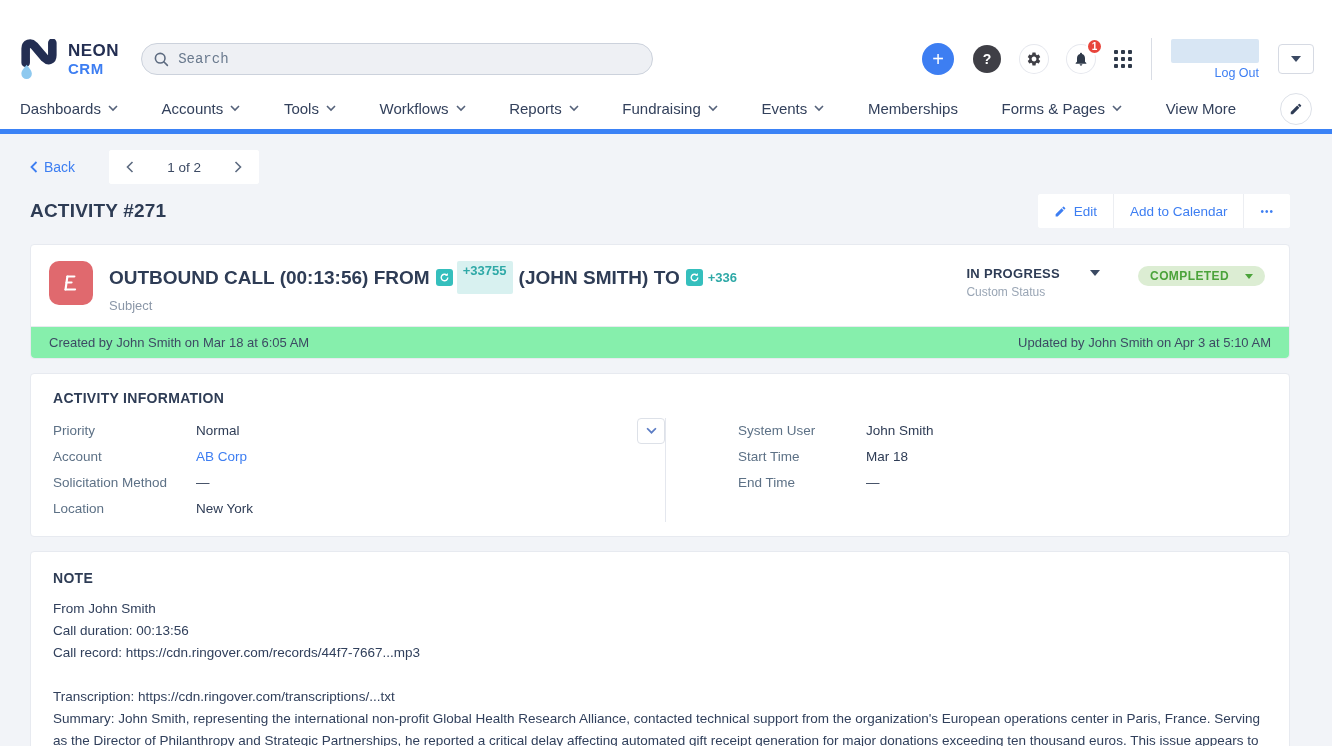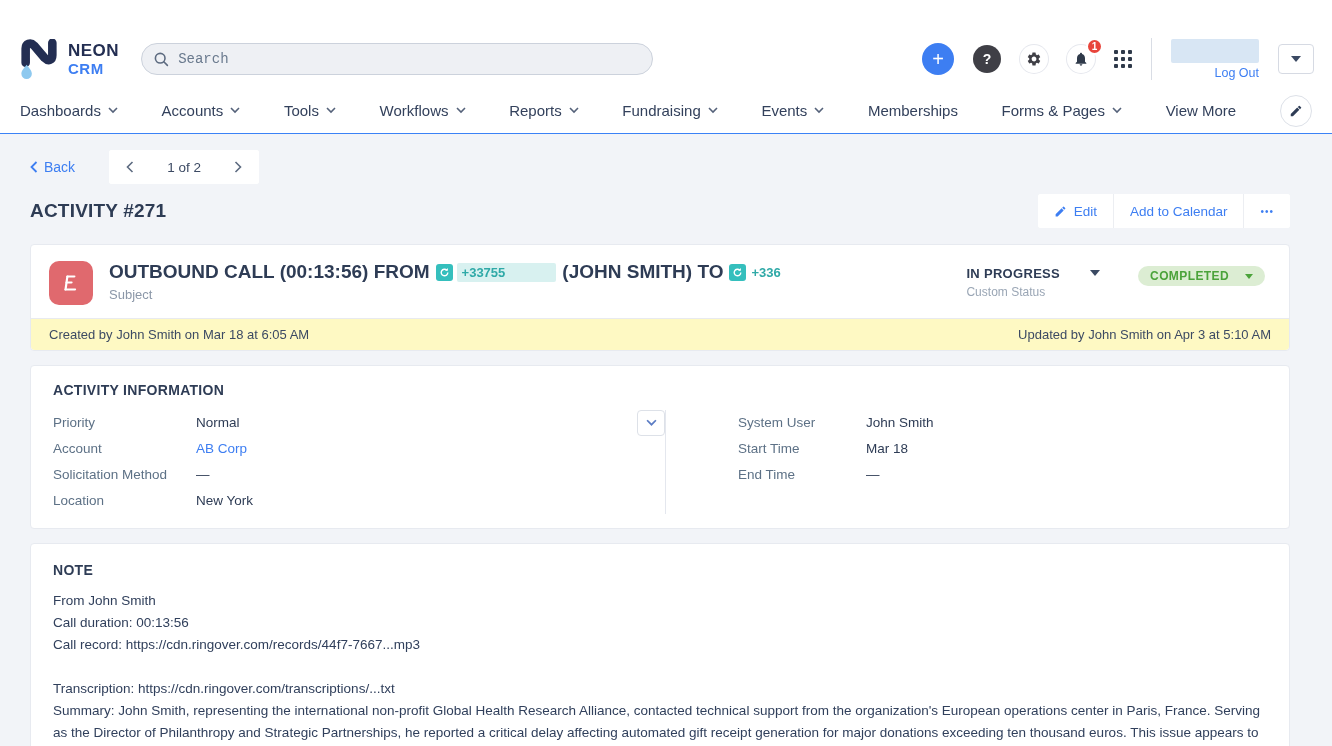--- a/index.html
+++ b/index.html
@@ -32,21 +32,21 @@
   .userblock { display:flex; flex-direction:column; align-items:flex-end; gap:3px; }
   .user-redact { width:88px; height:24px; background:#d8e6f4; border-radius:2px; }
   .logout { font-size:12.5px; color:#3d7ef2; text-decoration:none; cursor:pointer; }
   .caretbtn { width:36px; height:30px; background:#fff; border:1px solid #d6dae3; border-radius:4px;
     display:flex; align-items:center; justify-content:center; cursor:pointer; }
   .tri-down { width:0; height:0; border-left:5px solid transparent; border-right:5px solid transparent;
     border-top:6px solid #3b4a63; }
 
   
   .nav { height:46px; display:flex; align-items:center; justify-content:space-between;
-    padding:0 20px; border-bottom:1px solid #3b82f6; background:#fff; }
+    padding:0 20px; border-bottom:5px solid #3b82f6; background:#fff; }
   .nav-item { display:flex; align-items:center; gap:7px; font-size:15px; color:#33415c; cursor:pointer; white-space:nowrap; }
   .pencilbtn { width:32px; height:32px; border-radius:50%; background:#fff; border:1px solid #dde1e8;
     display:flex; align-items:center; justify-content:center; cursor:pointer; }
 
   
   .main { background:#f2f4f8; height:612px; padding:12px 42px 0 30px; overflow:hidden; }
 
   .toolbar { display:flex; align-items:center; margin:4px 0 10px 0; height:34px; }
   .backlink { display:flex; align-items:center; gap:6px; color:#3d7ef2; font-size:14px; cursor:pointer; margin-right:34px; }
   .pager { display:flex; background:#fff; border-radius:3px; overflow:hidden; height:34px; align-items:stretch; }
@@ -66,33 +66,33 @@
   
   .subj-top { display:flex; padding:16px 24px 13px 18px; }
   .subj-icon { width:44px; height:44px; border-radius:10px; background:#e0696e; flex:none;
     display:flex; align-items:center; justify-content:center; margin-right:16px; }
   .subj-titleblock { min-width:0; }
   .subj-title { font-size:19px; font-weight:700; color:#2e3c55; white-space:nowrap; display:flex; align-items:center; gap:6px; }
   .phonebadge { display:inline-flex; align-items:center; gap:4px; }
   .phonebadge .sq { width:17px; height:17px; border-radius:3px; background:#35bfbd; display:inline-flex;
     align-items:center; justify-content:center; flex:none; }
   .phonebadge .num { font-size:13px; font-weight:700; color:#2fa9a7; background:#d8f1f0; padding:2px 5px; border-radius:2px;
-    display:inline-flex; align-items:center; }
+    display:inline-flex; align-items:center;flex-direction:column; }
   .phonebadge .redact { display:inline-block; width:46px; height:14px; }
   .subj-sub { font-size:13px; color:#8b97a8; margin-top:4px; }
   .statusblock { margin-left:auto; display:flex; align-items:flex-start; padding-top:5px; }
   .status-primary { display:flex; gap:30px; align-items:flex-start; }
   .sp-label { font-size:13px; font-weight:700; color:#2e3c55; letter-spacing:.3px; }
   .sp-sub { font-size:12px; color:#9aa6b5; margin-top:4px; }
   .sp-caret { margin-top:4px; }
   .pill { margin-left:38px; height:20px; background:#dcedd3; border-radius:10px; display:flex;
     align-items:center; gap:16px; padding:0 12px; cursor:pointer; }
   .pill span { font-size:12px; font-weight:700; color:#4ba33b; letter-spacing:.4px; }
   .pill .tri { width:0; height:0; border-left:4.5px solid transparent; border-right:4.5px solid transparent; border-top:5.5px solid #4ba33b; }
-  .subj-foot { background:#fef9c3; border-top:1px solid #e8eaef; padding:8px 18px; display:flex;
+  .subj-foot { background:#86efac; border-top:1px solid #e8eaef; padding:8px 18px; display:flex;
     font-size:13px; color:#3c4a63; border-radius:0 0 4px 4px; }
   .subj-foot .right { margin-left:auto; }
 
   
   .info-card { padding:16px 22px 14px 22px; }
   .sec-title { font-size:14px; font-weight:700; color:#2e3c55; letter-spacing:.3px; margin-bottom:12px; }
   .info-body { display:flex; }
   .info-col-left { width:612px; position:relative; padding-right:40px; }
   .info-col-right { flex:1; border-left:1px solid #e4e7ee; padding-left:72px; }
   .frow { display:flex; padding:5px 0; font-size:13.5px; line-height:16px; }

